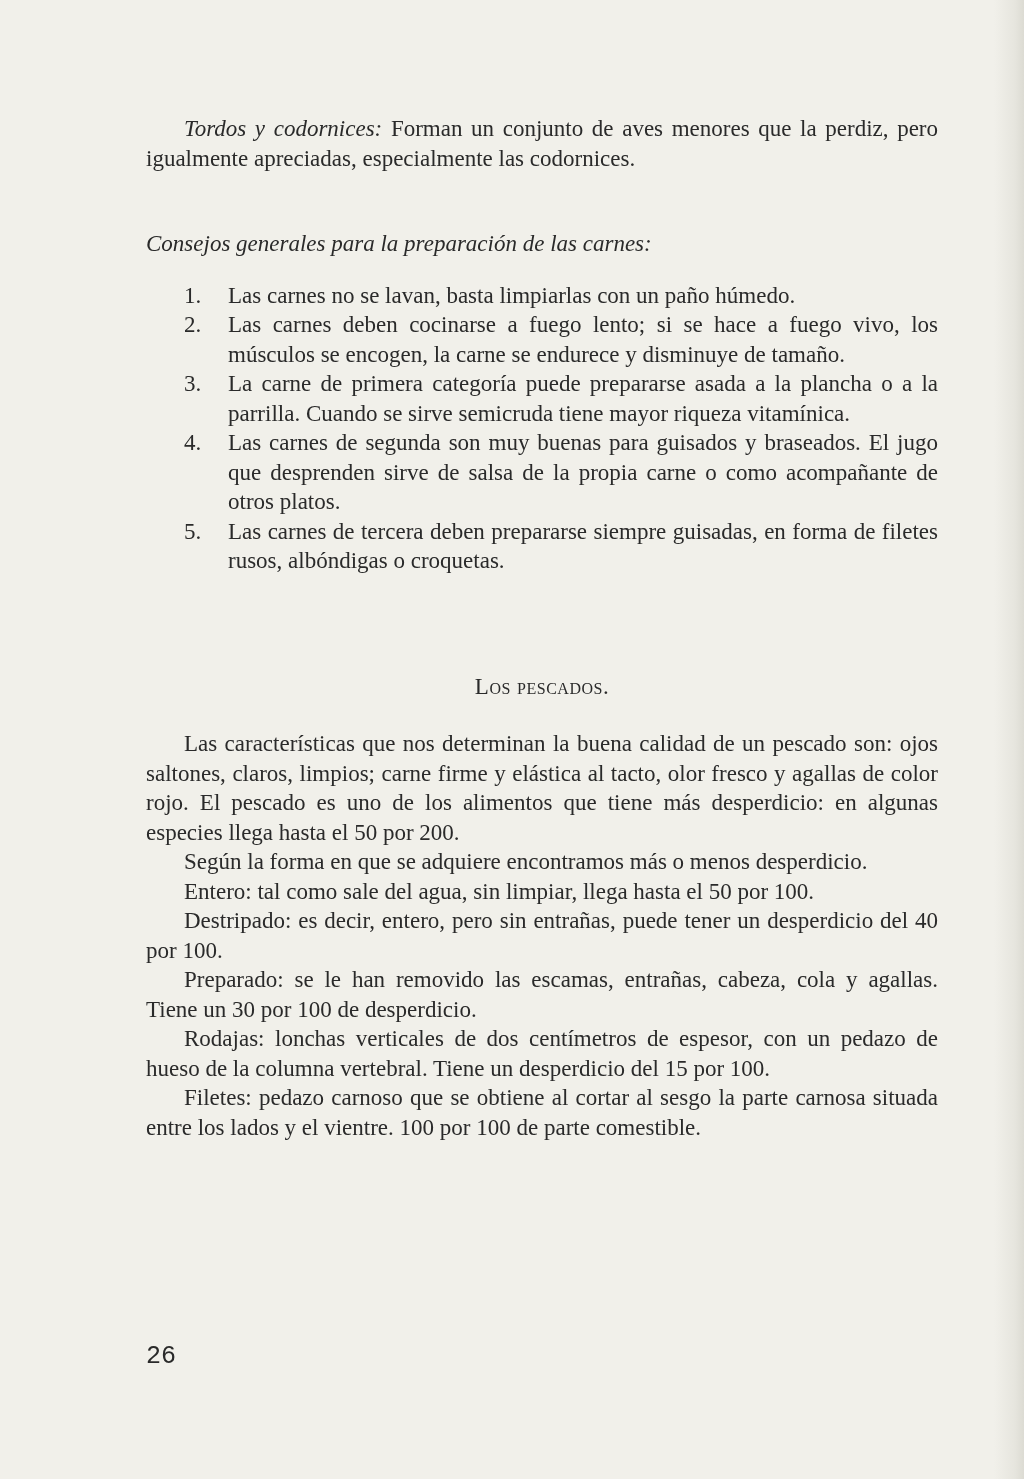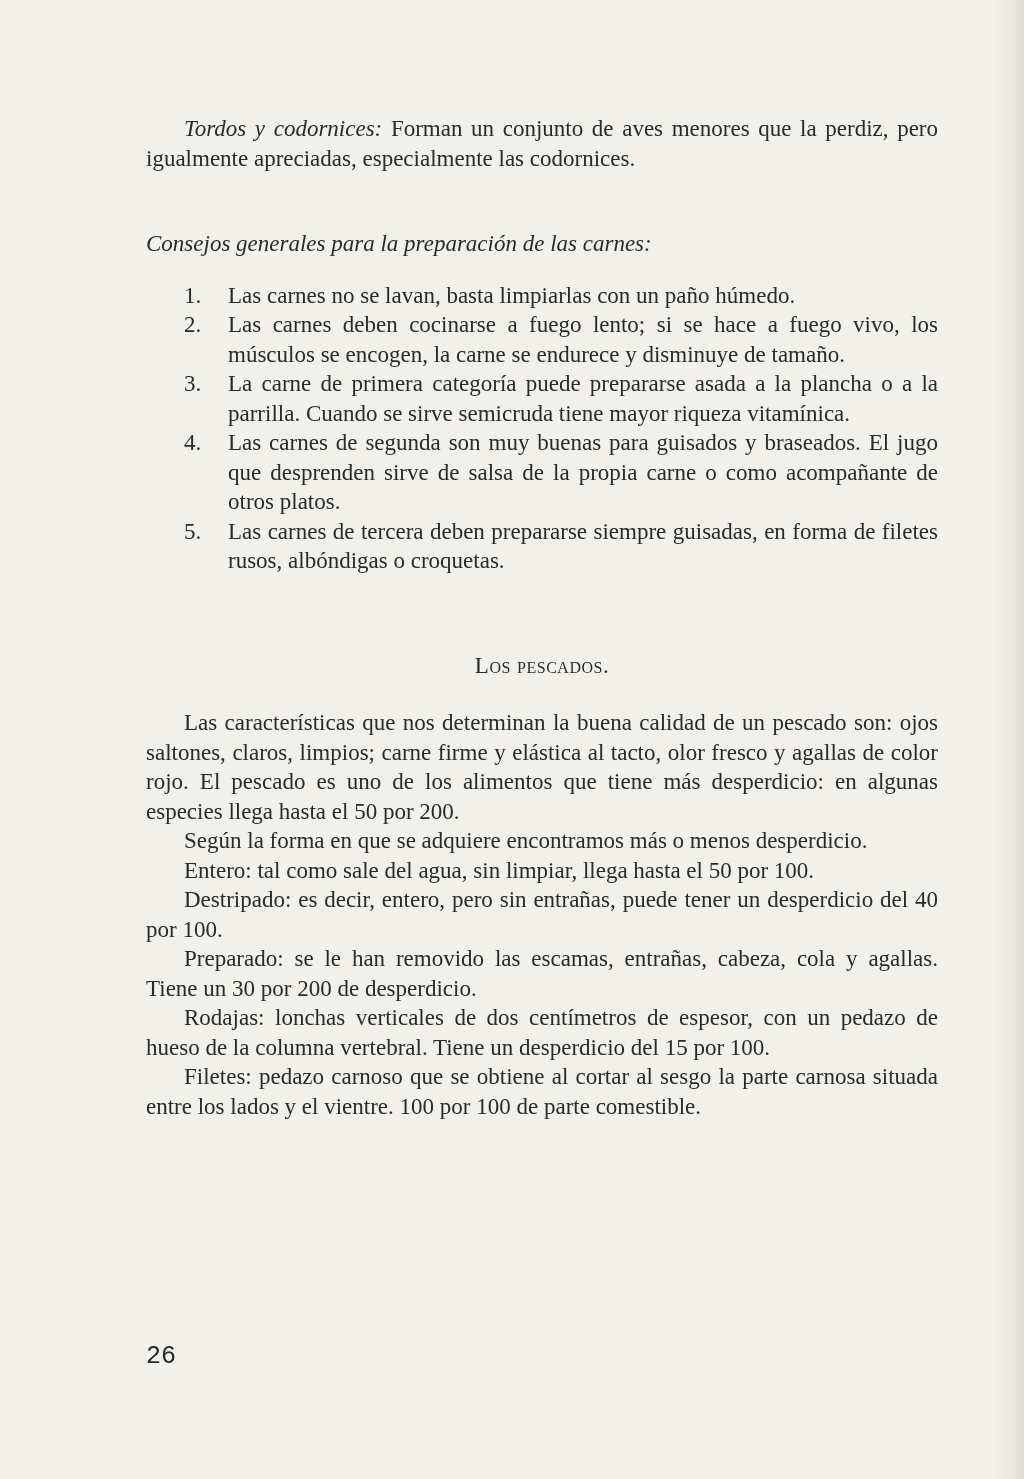--- a/index.html
+++ b/index.html
@@ -58,21 +58,21 @@
       padding-left: 82px;
       text-align: justify;
     }
     ol.tips li .num {
       position: absolute;
       left: 38px;
       top: 0;
     }
     .section-title {
       text-align: center;
-      margin-top: 75px;
+      margin-top: 96px;
       margin-bottom: 28px;
       font-variant: small-caps;
       letter-spacing: 0.5px;
     }
     .fish p + p {
       margin-top: 0;
     }
     .page-number {
       position: absolute;
       left: 146px;
@@ -101,20 +101,20 @@
     <li><span class="num">5.</span><span>Las carnes de tercera deben prepararse siempre guisadas, en forma de filetes rusos, albóndigas o croquetas.</span></li>
   </ol>
 
   <div class="section-title">Los pescados.</div>
 
   <div class="fish">
     <p class="indent">Las características que nos determinan la buena calidad de un pescado son: ojos saltones, claros, limpios; carne firme y elástica al tacto, olor fresco y agallas de color rojo. El pescado es uno de los alimentos que tiene más desperdicio: en algunas especies llega hasta el 50 por 200.</p>
     <p class="indent">Según la forma en que se adquiere encontramos más o menos desperdicio.</p>
     <p class="indent">Entero: tal como sale del agua, sin limpiar, llega hasta el 50 por 100.</p>
     <p class="indent">Destripado: es decir, entero, pero sin entrañas, puede tener un desperdicio del 40 por 100.</p>
-    <p class="indent">Preparado: se le han removido las escamas, entrañas, cabeza, cola y agallas. Tiene un 30 por 200 de desperdicio.</p>
+    <p class="indent">Preparado: se le han removido las escamas, entrañas, cabeza, cola y agallas. Tiene un 30 por 100 de desperdicio.</p>
     <p class="indent">Rodajas: lonchas verticales de dos centímetros de espesor, con un pedazo de hueso de la columna vertebral. Tiene un desperdicio del 15 por 100.</p>
     <p class="indent">Filetes: pedazo carnoso que se obtiene al cortar al sesgo la parte carnosa situada entre los lados y el vientre. 100 por 100 de parte comestible.</p>
   </div>
 
 </div>
 
 <div class="page-number">26</div>
 
 </body></html>

